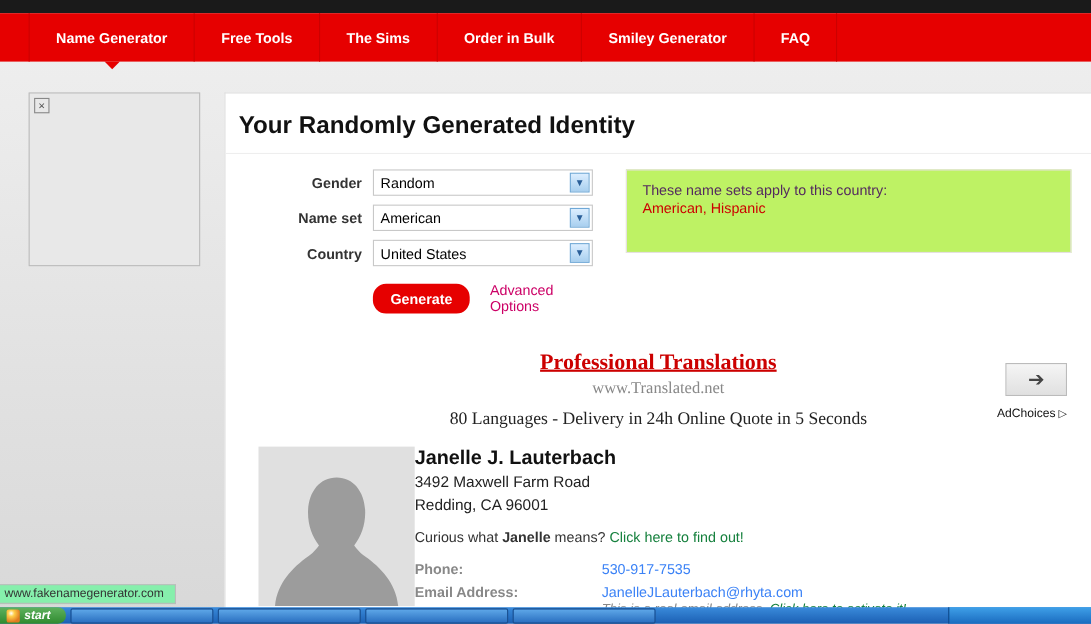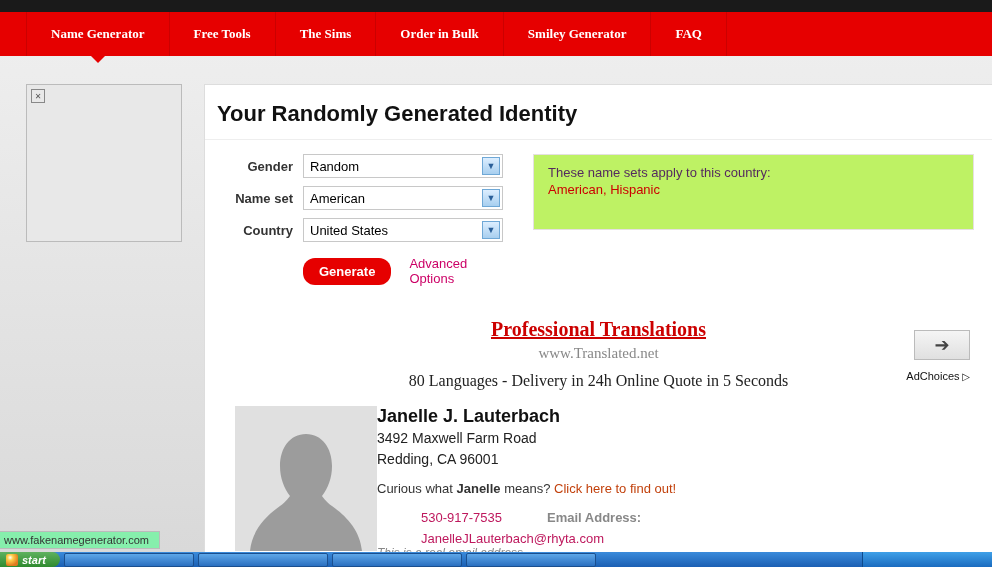--- a/index.html
+++ b/index.html
@@ -1,27 +1,27 @@
 <!DOCTYPE html>
 <html><head>
 <meta charset="utf-8">
 <style>
   * { box-sizing: border-box; margin: 0; padding: 0; }
   body { font-family: Arial, Helvetica, sans-serif; font-size: 13px; background: linear-gradient(to bottom, #f0f0f0, #d8d8d8); min-height: 567px; }
   .topbar { height: 12px; background: #1a1a1a; }
-  .nav { background: #e60000; height: 44px; display: flex; align-items: stretch; padding-left: 26px; font-family: Liberation Serif, serif; }
+  .nav { background: #e60000; height: 44px; display: flex; align-items: stretch; padding-left: 26px; }
   .nav-item { color: #fff; font-weight: bold; font-size: 13px; padding: 0 24px; display: flex; align-items: center; border-right: 1px solid #c00; cursor: pointer; }
   .nav-item:first-child { border-left: 1px solid #c00; position: relative; }
   .nav-pointer { position: absolute; bottom: -7px; left: 50%; transform: translateX(-50%); width: 0; height: 0; border-left: 7px solid transparent; border-right: 7px solid transparent; border-top: 7px solid #e60000; }
   .layout { display: flex; padding: 28px 0 0 26px; gap: 22px; }
   .adbox { width: 156px; height: 158px; border: 1px solid #bbb; background: #e8e8e8; position: relative; }
   .adbox-ico { position: absolute; top: 4px; left: 4px; width: 14px; height: 14px; border: 1px solid #888; font-size: 8px; display: flex; align-items: center; justify-content: center; color: #555; }
   .main { flex: 1; background: #fff; border: 1px solid #ddd; border-right: none; min-height: 460px; }
   h1 { font-size: 22px; font-weight: bold; color: #111; padding: 16px 12px 12px 12px; border-bottom: 1px solid #eee; }
-  .form-area { display: flex; padding: 14px 18px 10px 18px; gap: 30px; }
+  .form-area { display: flex; padding: 14px 18px 10px 18px; gap: 30px; margin-left: 36px; }
   .form-left { display: grid; grid-template-columns: 80px 200px; row-gap: 8px; align-items: center; }
   .form-label { text-align: right; font-weight: bold; color: #333; font-size: 13px; padding-right: 10px; }
   .select { border: 1px solid #c8c8c8; height: 24px; display: flex; align-items: center; justify-content: space-between; padding: 0 2px 0 6px; font-size: 13px; background: #fff; }
   .select-btn { width: 18px; height: 18px; background: linear-gradient(#dceeff,#a8cfef); border: 1px solid #6fa8d6; display: flex; align-items: center; justify-content: center; font-size: 9px; color: #2a5f99; }
   .form-actions { grid-column: 2; display: flex; align-items: center; gap: 18px; margin-top: 6px; }
   .gen-btn { background: #e60000; color: #fff; font-weight: bold; border: none; border-radius: 12px; padding: 6px 16px; font-size: 13px; cursor: pointer; }
   .adv-link { color: #cc0066; font-size: 13px; cursor: pointer; }
   .namesets-box { flex: 1; background: #bef264; border: 1px solid #e5e0e0; padding: 10px 14px; height: 76px; }
   .namesets-text { color: #542a5e; font-size: 13px; margin-bottom: 2px; }
   .namesets-list { color: #cc0000; font-size: 13px; font-weight: normal; }
@@ -32,24 +32,24 @@
   .ad-arrow { position: absolute; right: 22px; top: 34px; width: 56px; height: 30px; background: linear-gradient(#f5f5f5,#e0e0e0); border: 1px solid #bbb; display: flex; align-items: center; justify-content: center; font-size: 18px; color: #444; cursor: pointer; }
   .adchoices { position: absolute; right: 22px; top: 74px; font-size: 11px; font-weight: normal; color: #111; }
   .adchoices::after { content: " ▷"; font-size: 10px; }
   .identity { display: flex; padding: 8px 20px 0 30px; gap: 0; }
   .avatar { width: 142px; height: 145px; background: #e0e0e0; display: flex; align-items: flex-end; justify-content: center; overflow: hidden; }
   .avatar svg { display: block; }
   .identity-info { flex: 1; }
   .identity-name { font-size: 18px; font-weight: bold; color: #111; }
   .identity-addr { font-size: 14px; color: #222; line-height: 1.35; margin-top: 2px; }
   .curious { margin-top: 12px; font-size: 13px; color: #333; }
-  .pink-link { color: #c2410c; cursor: pointer; }
+  .pink-link { color: #15803d; cursor: pointer; }
   .kv { display: grid; grid-template-columns: 170px 1fr; row-gap: 6px; margin-top: 14px; font-size: 13px; }
   .kv-label { color: #888; font-weight: bold; }
-  .kv-val { color: #be185d; margin-left: 44px; }
+  .kv-val { color: #3b82f6; }
   .email-note { color: #888; font-style: italic; font-size: 12px; }
   .statusbar { position: fixed; bottom: 18px; left: 0; background: #86efac; border: 1px solid #bbb; border-left: none; padding: 2px 10px 2px 4px; font-size: 11px; color: #333; }
   .taskbar { position: fixed; bottom: 0; left: 0; right: 0; height: 15px; background: linear-gradient(#3a8bdb,#1b5fb3); display: flex; align-items: center; }
   .start { background: linear-gradient(#5fb25f,#2f8a2f); height: 100%; display: flex; align-items: center; padding: 0 14px 0 6px; color: #fff; font-weight: bold; font-style: italic; font-size: 11px; border-radius: 0 8px 8px 0; gap: 4px; }
   .start-orb { width: 12px; height: 12px; background: radial-gradient(circle at 35% 30%, #fff 0%, #ffcf4a 25%, #e07b1f 70%); border-radius: 2px; }
   .task-item { height: 14px; margin-left: 4px; background: linear-gradient(#5ea7e8,#2a6fc0); border: 1px solid #1a4f8f; border-radius: 2px; width: 130px; }
   .tray { margin-left: auto; background: linear-gradient(#3fa0e8,#1a6bbf); height: 100%; width: 130px; border-left: 1px solid #0d4a8c; }
 </style>
 </head>
 <body>
@@ -125,20 +125,21 @@
         </svg>
       </div>
       <div class="identity-info">
         <div class="identity-name">Janelle J. Lauterbach</div>
         <div class="identity-addr">3492 Maxwell Farm Road</div>
         <div class="identity-addr">Redding, CA 96001</div>
         <div class="curious">
           <span>Curious what </span><b>Janelle</b><span> means? </span><span class="pink-link">Click here to find out!</span>
         </div>
         <div class="kv">
+          <div class="kv-label">Phone:</div>
           <div class="kv-val">530-917-7535</div>
           <div class="kv-label">Email Address:</div>
           <div>
             <div class="kv-val">JanelleJLauterbach@rhyta.com</div>
             <div class="email-note">
               <span>This is a real email address. </span><span class="pink-link" style="font-style:italic">Click here to activate it!</span>
             </div>
           </div>
         </div>
       </div>

